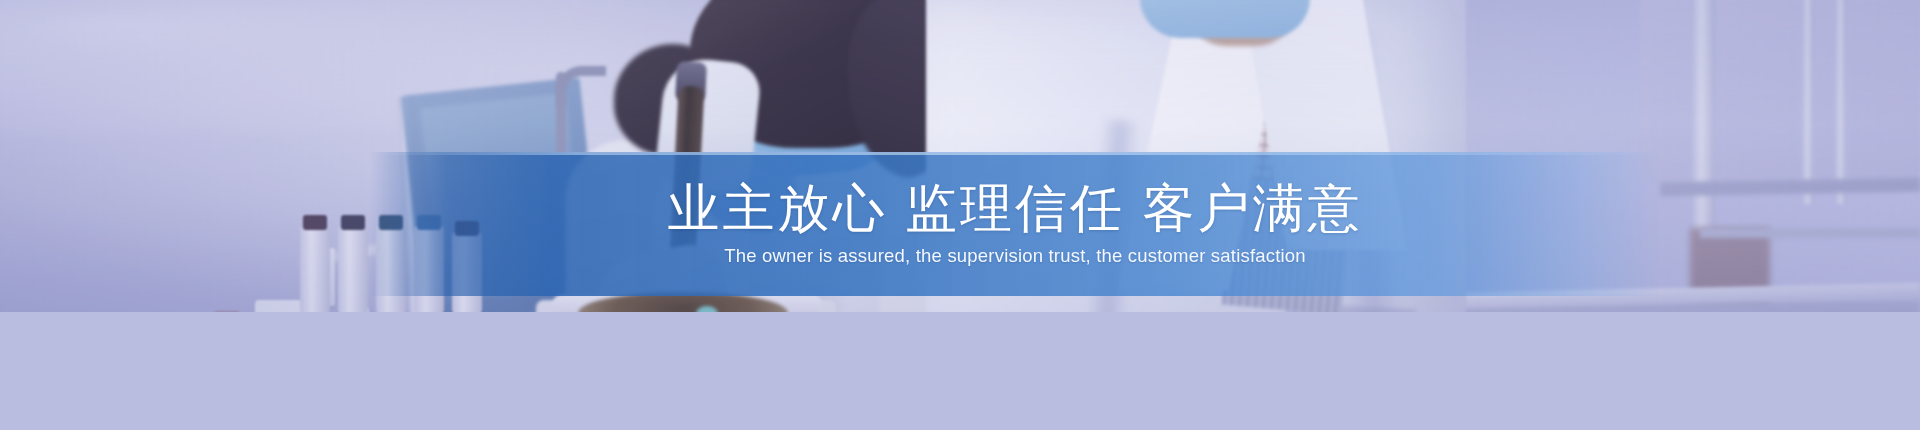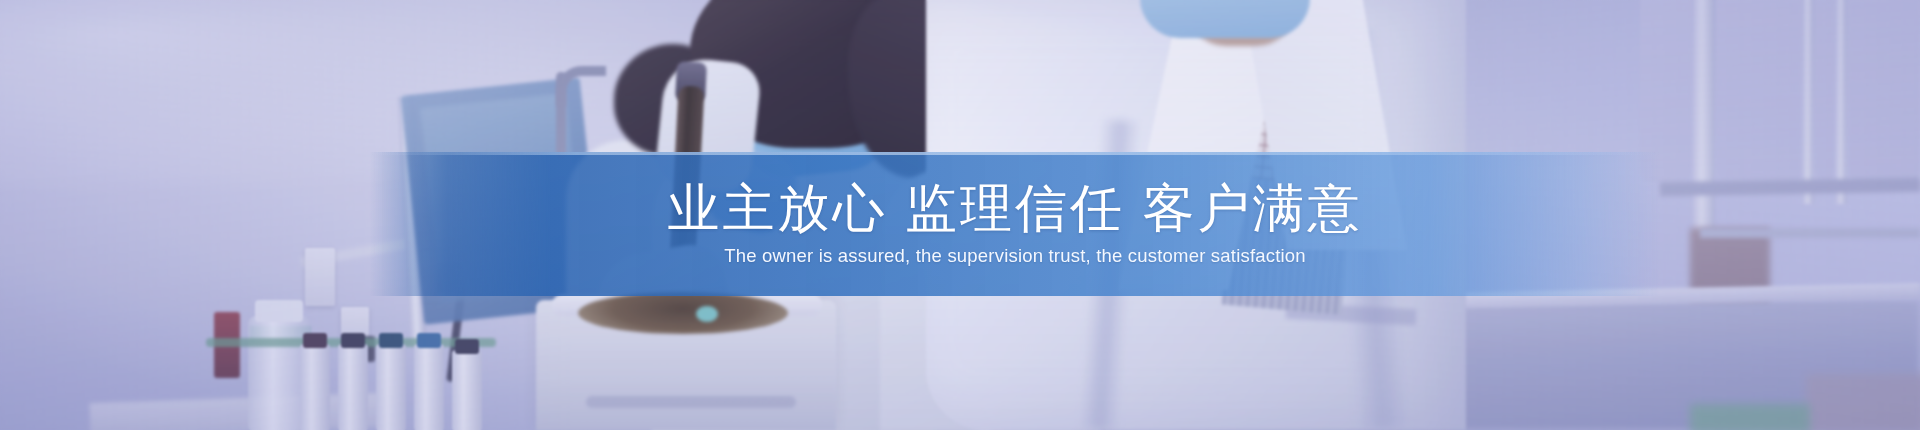--- a/index.html
+++ b/index.html
@@ -6,21 +6,21 @@
   * { margin:0; padding:0; box-sizing:border-box; }
   html, body {
     width:1920px; height:430px;
     overflow:hidden;
     background:#b9bde0;
     font-family:"Liberation Sans", sans-serif;
   }
 
   #banner {
     position:relative;
-    width:1920px; height:430px;
+    width:1920px; height:312px;
     overflow:hidden;
     padding-left:10px;
   }
 
   
   .photo { position:absolute; inset:0; }
 
   
   .bg-wall {
     position:absolute; inset:0;

